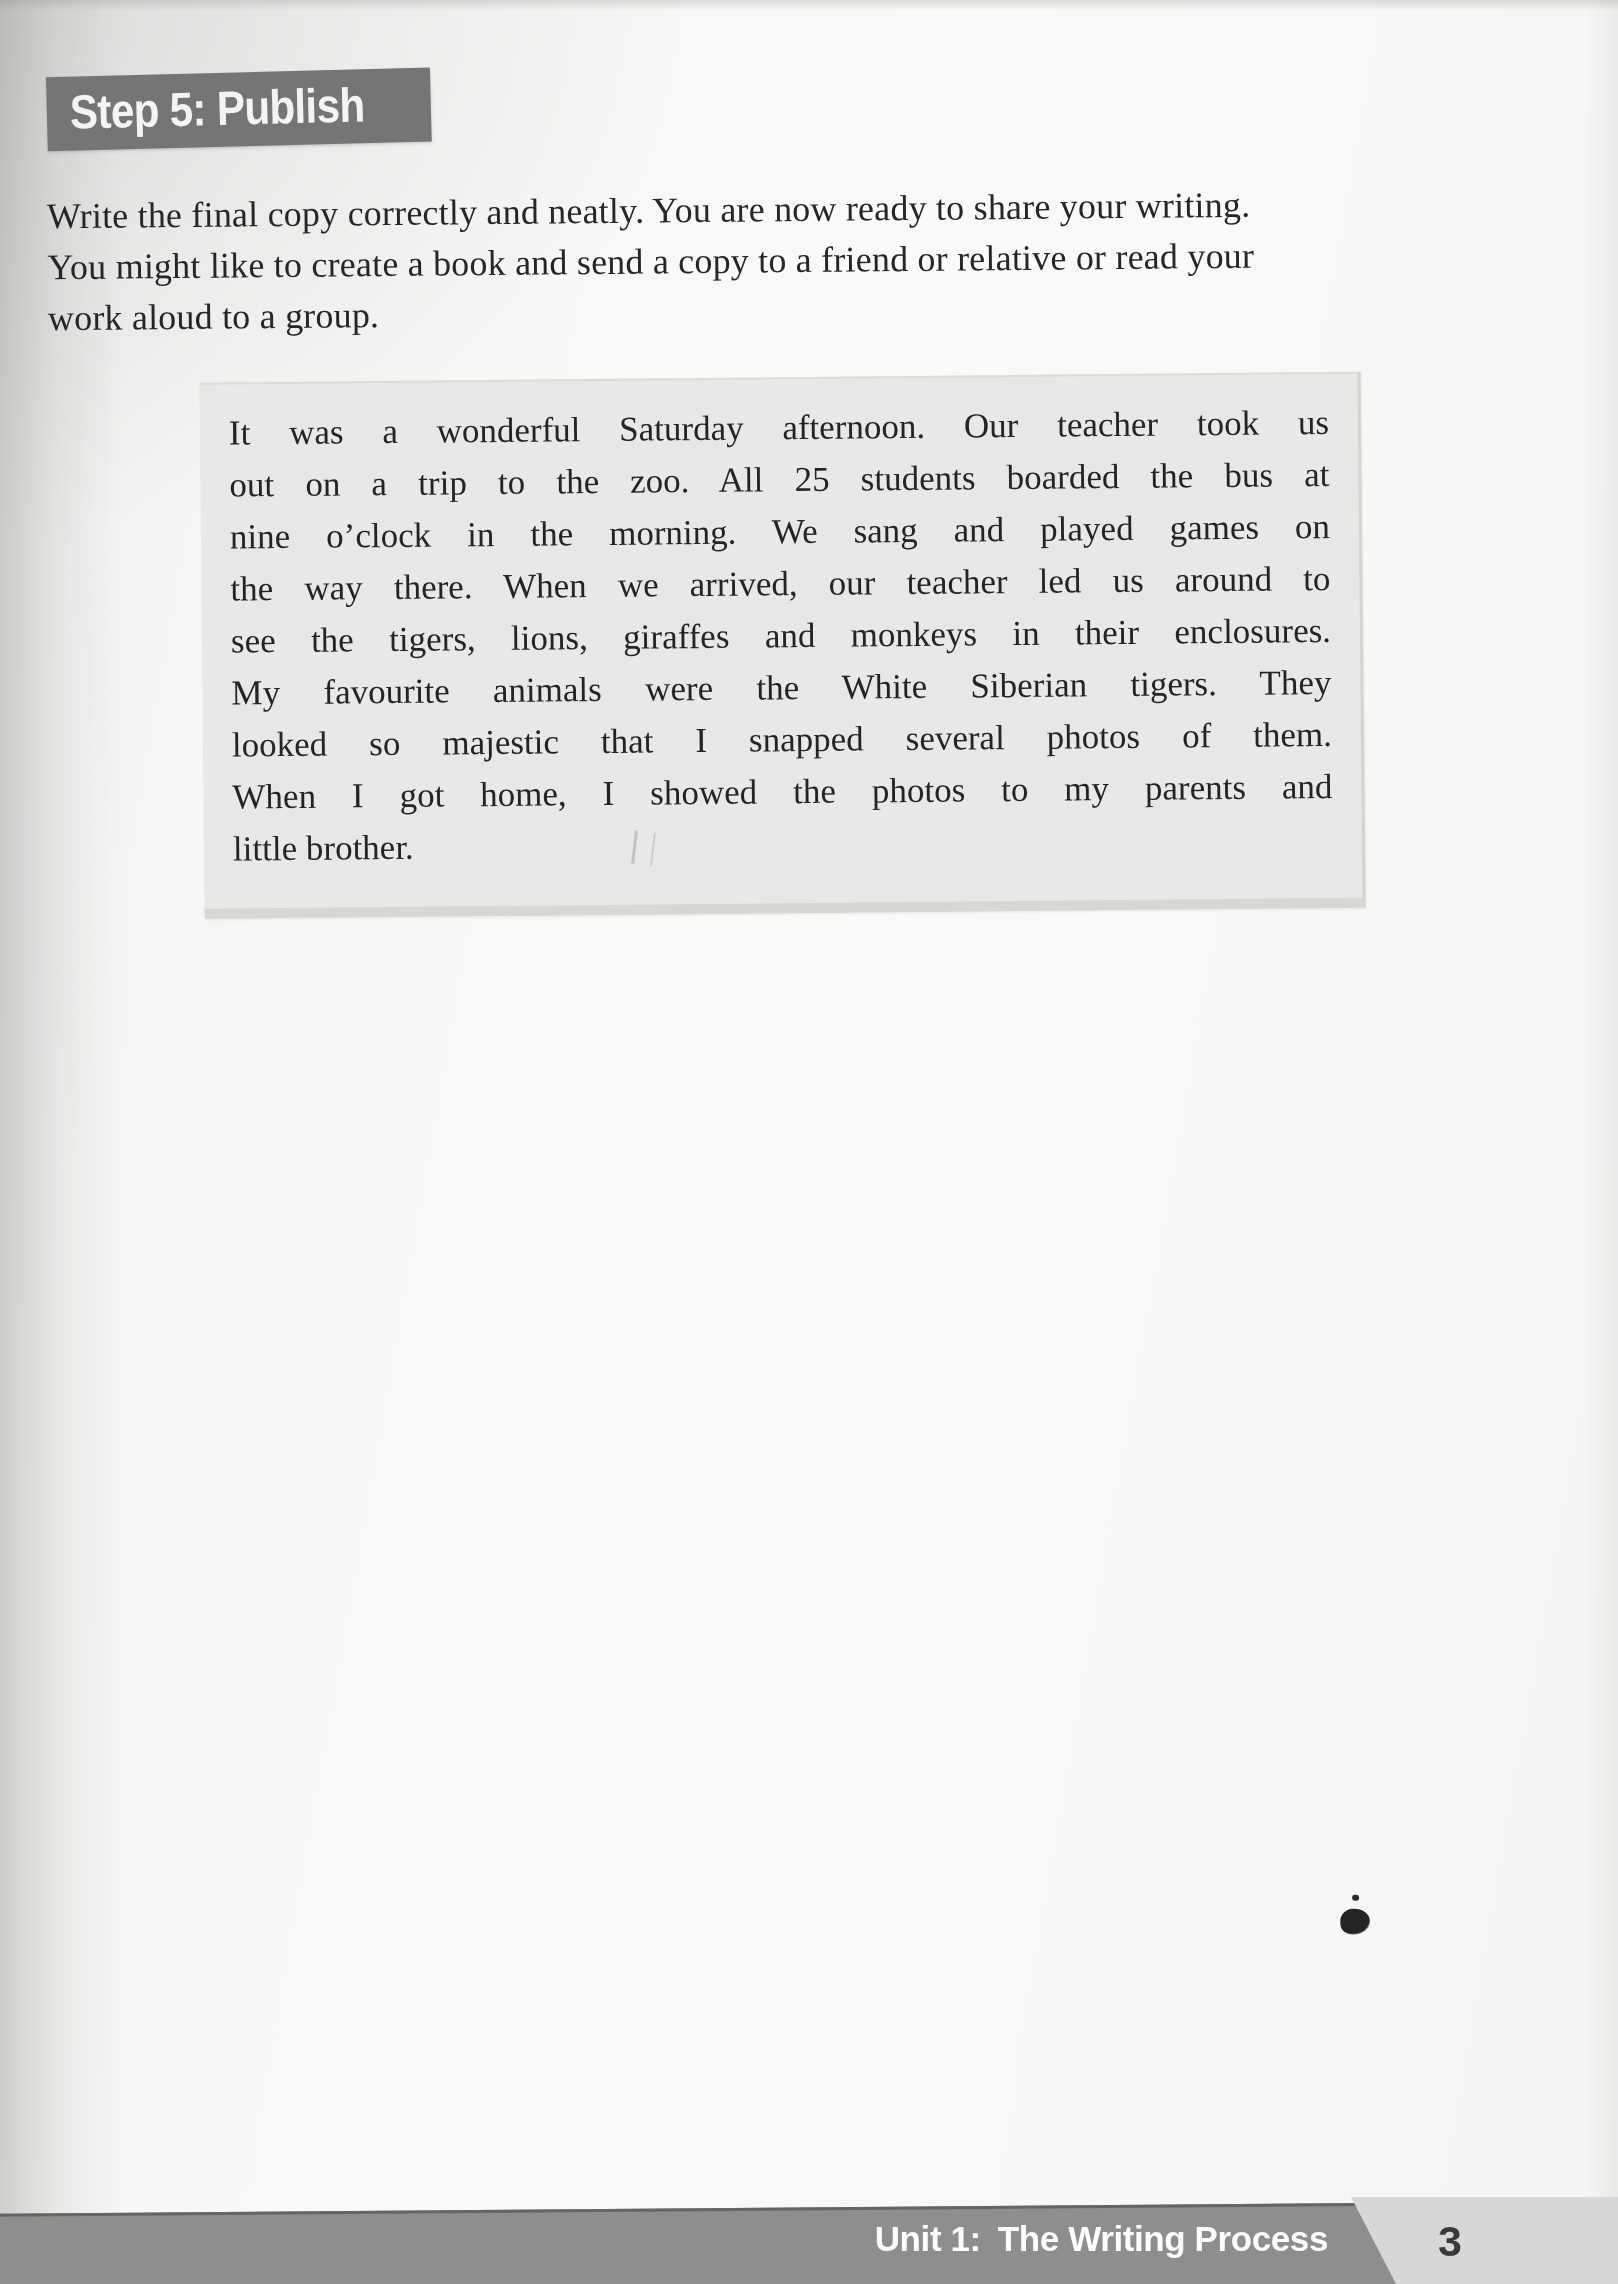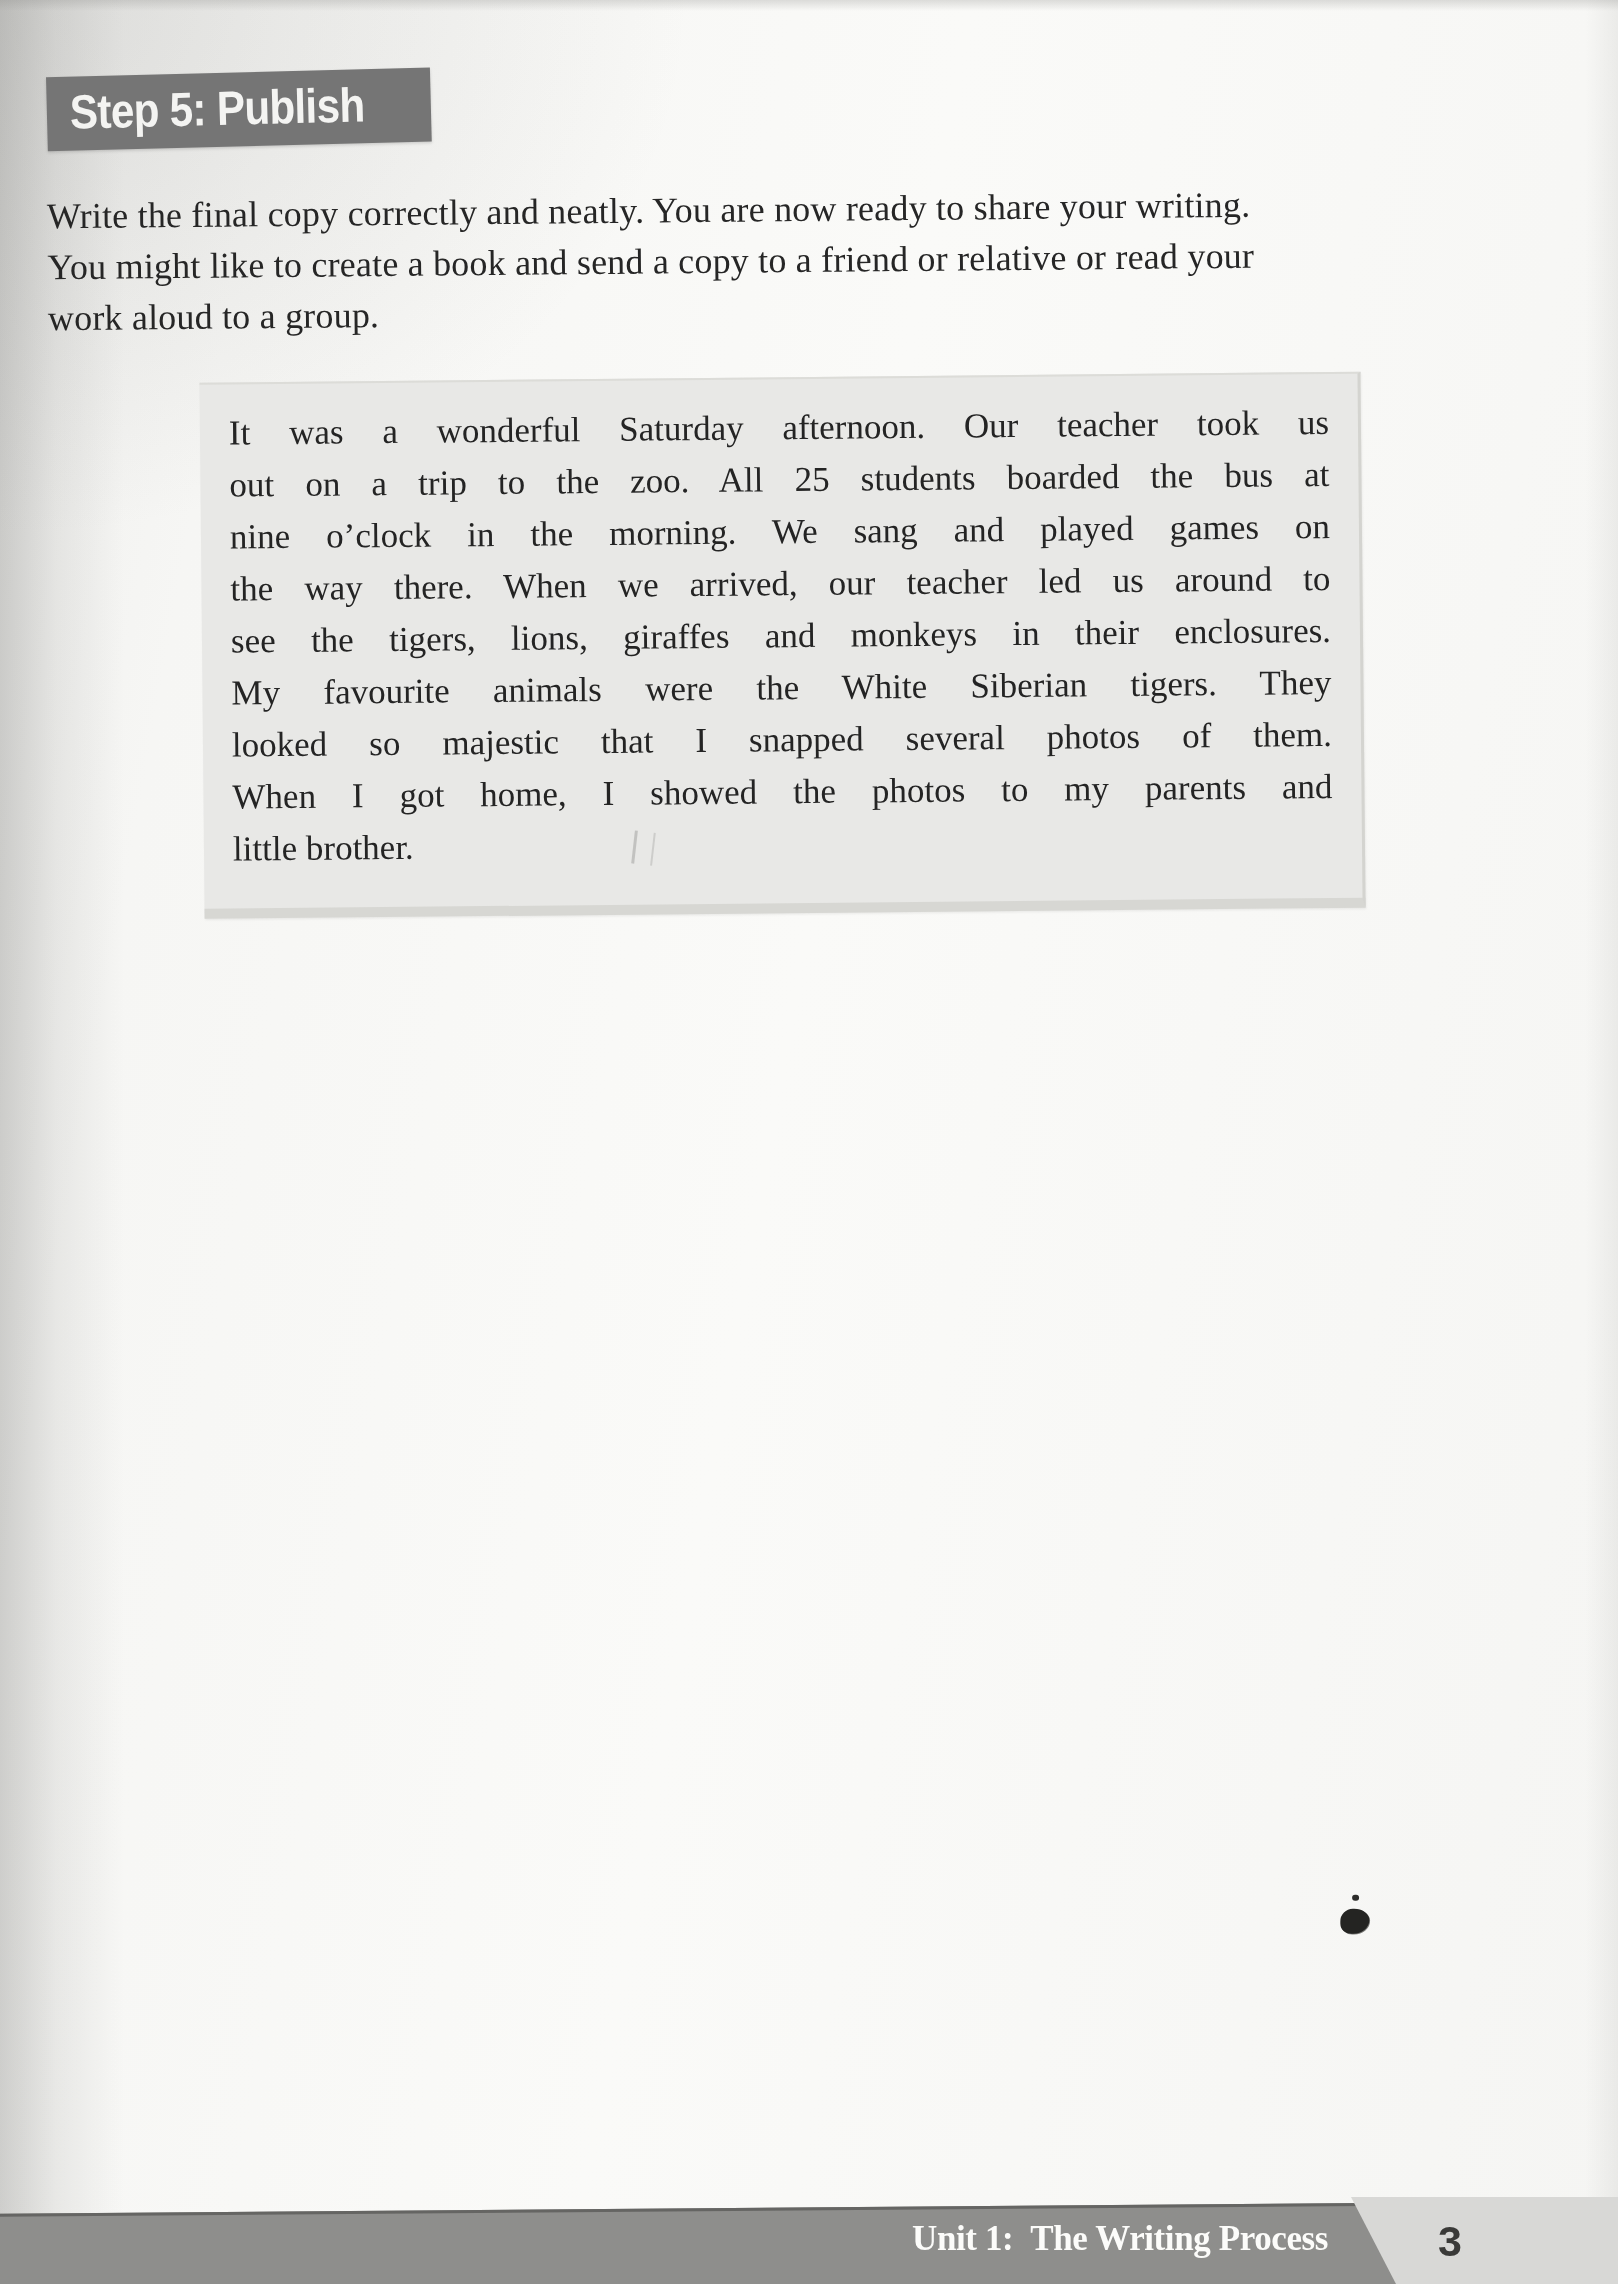--- a/index.html
+++ b/index.html
@@ -120,21 +120,21 @@
   .footer-bar {
     position: absolute; left: -7.7px; top: 2201px;
     width: 1634px; height: 93px;
     background: #8e8e8c;
     border-top: 3.9px solid #656563;
     transform: skewY(-0.45deg);
     transform-origin: 1618px 2201px;
   }
   .footer-text {
     position: absolute; top: 2221px; right: 290px;
-    font-family: Liberation Serif, serif;
+    font-family: Liberation Sans, sans-serif;
     font-weight: bold;
     font-size: 35px;
     line-height: 1;
     color: #fcfcfa;
     letter-spacing: -0.4px;
     white-space: nowrap;
     z-index: 3;
     text-align: center;
   }
   .footer-text .unit-label { margin-right: 17px; }

